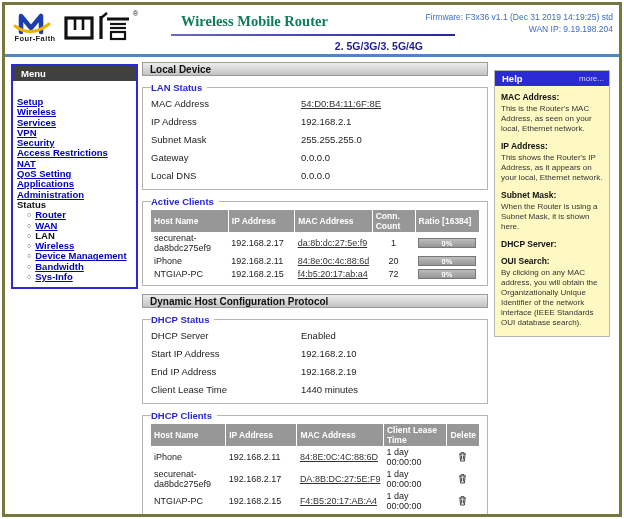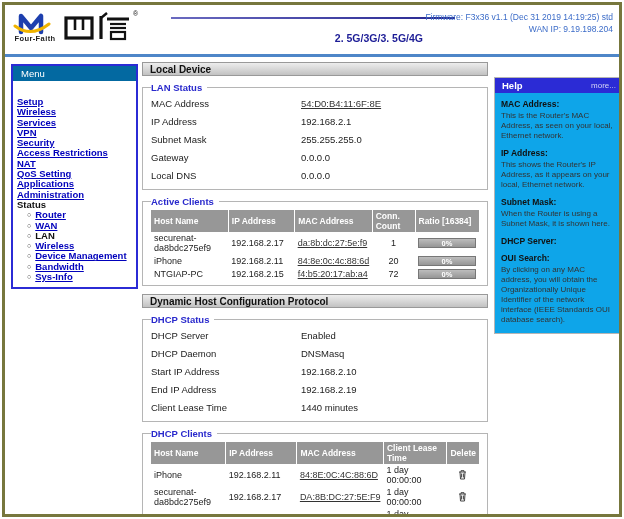--- a/index.html
+++ b/index.html
@@ -9,30 +9,30 @@
            border:3px solid #77773d; background:#fff; overflow:hidden; }
 
   
   .hdr { position:relative; height:49px; background:#fff; }
   .logo-wrap { position:absolute; left:8px; top:5px; display:flex; align-items:flex-start; }
   .ff-mark { display:flex; flex-direction:column; align-items:center; margin-right:6px; }
   .ff-name { font-size:7.5px; font-weight:bold; color:#222; letter-spacing:.4px; margin-top:-2px; }
   .title-block { position:absolute; left:166px; top:8px; width:284px; }
   .main-title { font-family:"Liberation Serif", serif; font-weight:bold; font-size:14.5px; color:#0e7d5a; padding-left:10px; }
   .title-rule { height:2px; margin-top:4px; background:linear-gradient(to right,#6a6ac0,#262690); }
-  .sub-title { text-align:right; padding-right:32px; margin-top:13px; font-size:10.5px; font-weight:bold; color:#1c1c96; }
+  .sub-title { text-align:right; padding-right:32px; margin-top:4px; font-size:10.5px; font-weight:bold; color:#1c1c96; }
   .fw-info { position:absolute; right:6px; top:6px; text-align:right; font-size:8.5px; line-height:12px; color:#3c6cc8; }
   .hdr-divider { height:3px; background:#4e86c8; }
 
   
   .bodyarea { position:relative; height:457px; background:#fff; }
 
   
   .menu { position:absolute; left:6px; top:7px; width:127px; border:2px solid #2b2bd5; background:#fff; }
-  .menu-hd { background:#0369a1; color:#fff; font-size:9.5px; font-weight:normal; padding:2px 0 2px 8px; }
+  .menu-hd { background:#404040; color:#fff; font-size:9.5px; font-weight:bold; padding:2px 0 2px 8px; }
   .menu-list { padding:16px 2px 5px 4px; font-size:9.5px; font-weight:bold; line-height:10.3px; }
   .menu-list a { color:#0000bb; text-decoration:underline; display:block; }
   .menu-status { color:#111; }
   .sub-list { padding-left:10px; }
   .sub-item { display:flex; align-items:center; }
   .bullet { font-size:7px; color:#333; margin-right:4px; }
   .sub-item a { display:inline;text-align:center; }
   .sub-item .current { color:#111; text-decoration:none; }
 
   
@@ -51,21 +51,21 @@
        padding:1px 3px; border-left:1px solid #fff; }
   th:first-child { border-left:none; }
   td { font-size:9px; color:#222; padding:1px 3px; height:13px; }
   td a { color:#333; text-decoration:underline; }
   .c { text-align:center; }
   .ratio-box { width:58px; height:10px; border:1px solid #777; background:linear-gradient(#bdbdbd,#969696);
                color:#fff; font-size:7.5px; font-weight:bold; text-align:center; line-height:10px; }
   .trash { display:inline-block; cursor:pointer; }
 
   
-  .help { position:absolute; left:489px; top:20px; width:128px; border:1px solid #b5b5b5; background:#0ea5e9; }
+  .help { position:absolute; left:489px; top:13px; width:116px; border:1px solid #b5b5b5; background:#fef9c3; }
   .help-hd { background:#2b2bd5; color:#fff; font-size:9.5px; font-weight:bold;
              padding:2px 5px 2px 7px; display:flex; justify-content:space-between; align-items:center; }
   .help-more { color:#d5d5f5; font-size:8px; font-weight:normal; text-decoration:none; }
   .help-body { padding:5px 5px 8px 6px; }
   .help-term { font-size:8.5px; font-weight:bold; color:#111; margin-top:7px; }
   .help-term:first-child { margin-top:1px; }
   .help-text { font-size:8px; color:#333; line-height:10px; margin-top:2px; }
 </style>
 </head>
 <body>
@@ -89,20 +89,21 @@
         <line x1="38" y1="8" x2="44" y2="3" stroke="#111" stroke-width="2.4"></line>
         <line x1="44" y1="9" x2="66" y2="9" stroke="#111" stroke-width="3"></line>
         <line x1="47" y1="14" x2="63" y2="14" stroke="#111" stroke-width="2.2"></line>
         <line x1="47" y1="18" x2="63" y2="18" stroke="#111" stroke-width="2.2"></line>
         <rect x="48" y="22" width="14" height="7" fill="none" stroke="#111" stroke-width="2.2"></rect>
       </svg>
       <span style="font-size:7px;color:#111;">®</span>
     </div>
 
     <div class="title-block">
+      <div class="main-title">Wireless Mobile Router</div>
       <div class="title-rule"></div>
       <div class="sub-title">2. 5G/3G/3. 5G/4G</div>
     </div>
 
     <div class="fw-info">
       <div>Firmware: F3x36 v1.1 (Dec 31 2019 14:19:25) std</div>
       <div>WAN IP: 9.19.198.204</div>
     </div>
   </div>
   <div class="hdr-divider"></div>
@@ -225,24 +226,20 @@
           </table>
       </fieldset>
 
       <div class="sec-bar" style="margin-top:8px">Dynamic Host Configuration Protocol</div>
 
       <fieldset>
         <legend>DHCP Status</legend>
         <div class="kv-row">
             <div class="kv-label">DHCP Server</div>
             <div class="kv-value">Enabled</div>
-          </div>
-        <div class="kv-row">
-            <div class="kv-label">DHCP Daemon</div>
-            <div class="kv-value">DNSMasq</div>
           </div>
         <div class="kv-row">
             <div class="kv-label">Start IP Address</div>
             <div class="kv-value">192.168.2.10</div>
           </div>
         <div class="kv-row">
             <div class="kv-label">End IP Address</div>
             <div class="kv-value">192.168.2.19</div>
           </div>
         <div class="kv-row">

